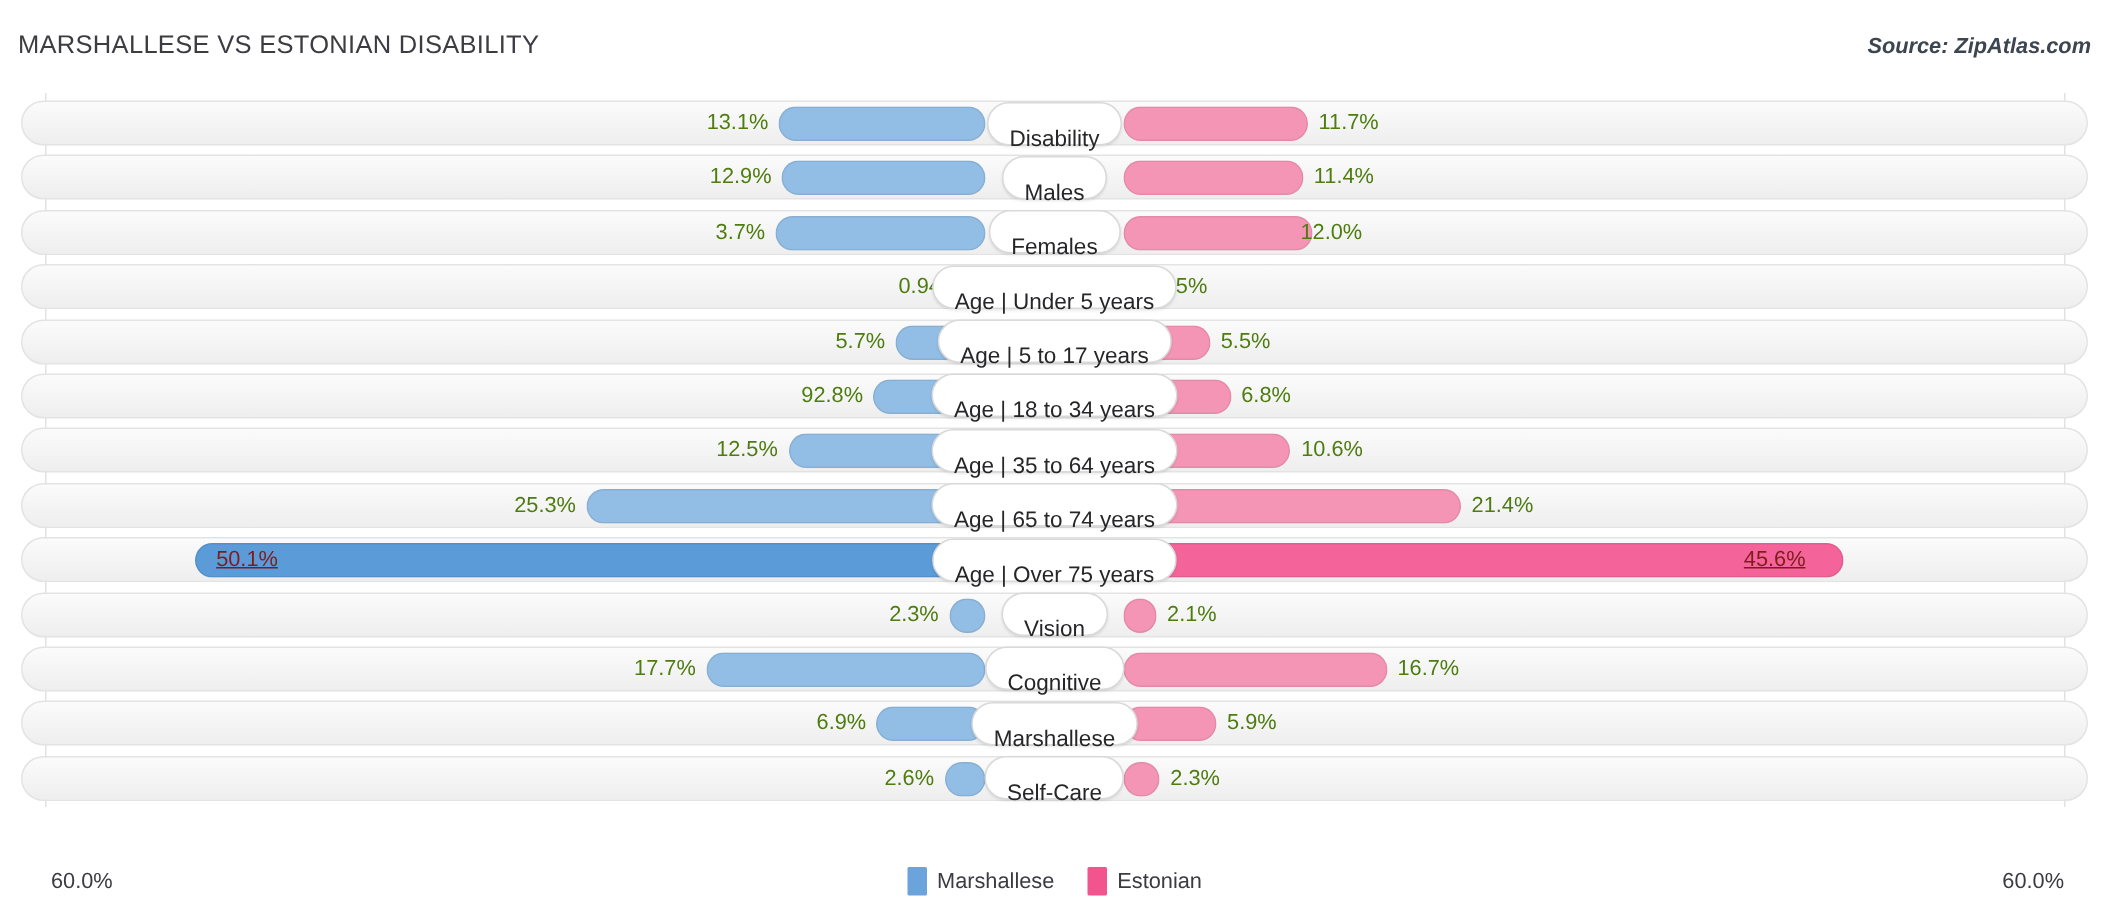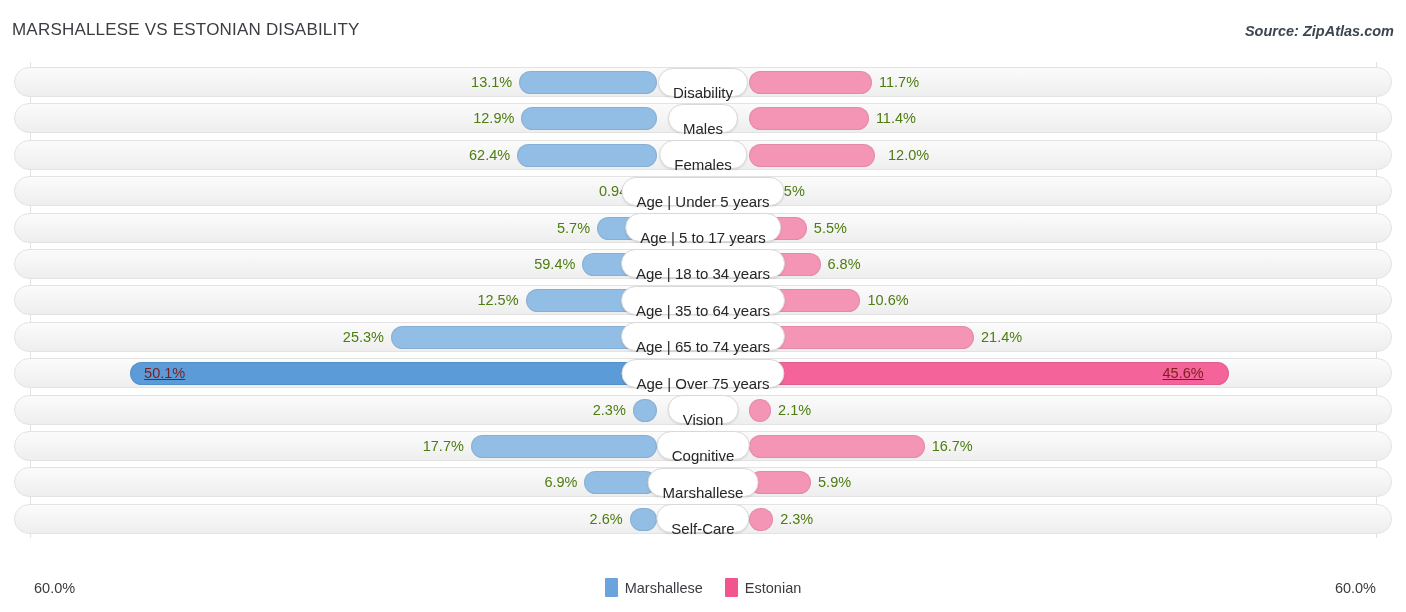--- a/index.html
+++ b/index.html
@@ -182,22 +182,22 @@
             <div class="val left" style="right: 891.665px;">12.9%</div>
             <div class="val right" style="left: 875.89px;">11.4%</div>
             <div class="center-label" style="left: 703px;">Males</div>
           </div>
         </div>
         <div class="row">
           <div class="track"></div>
           <div class="barwrap">
             <div class="bar left" style="left: 517.128px; width: 139.872px; background: rgb(146, 189, 228);"></div>
             <div class="bar right" style="left: 749px; width: 126.2px; background: rgb(245, 149, 182);"></div>
-            <div class="val left" style="right: 895.872px;">62.4%</div>
-            <div class="val right" style="left: 888px;">12.0%</div>
+            <div class="val left" style="right: 895.872px;">3.7%</div>
+            <div class="val right" style="left: 867px;">12.0%</div>
             <div class="center-label" style="left: 703px;">Females</div>
           </div>
         </div>
         <div class="row">
           <div class="track"></div>
           <div class="barwrap">
             <div class="bar left" style="left: 647.114px; width: 9.88567px; background: rgb(146, 189, 228);"></div>
             <div class="bar right" style="left: 749px; width: 15.775px; background: rgb(245, 149, 182);"></div>
             <div class="val left" style="right: 765.886px;">0.94%</div>
             <div class="val right" style="left: 771.775px;">1.5%</div>
@@ -212,21 +212,21 @@
             <div class="val left" style="right: 815.945px;">5.7%</div>
             <div class="val right" style="left: 813.842px;">5.5%</div>
             <div class="center-label" style="left: 703px;">Age | 5 to 17 years</div>
           </div>
         </div>
         <div class="row">
           <div class="track"></div>
           <div class="barwrap">
             <div class="bar left" style="left: 582.332px; width: 74.6683px; background: rgb(146, 189, 228);"></div>
             <div class="bar right" style="left: 749px; width: 71.5133px; background: rgb(245, 149, 182);"></div>
-            <div class="val left" style="right: 830.668px;">59.4%</div>
+            <div class="val left" style="right: 830.668px;">92.8%</div>
             <div class="val right" style="left: 827.513px;">6.8%</div>
             <div class="center-label" style="left: 703px;">Age | 18 to 34 years</div>
           </div>
         </div>
         <div class="row">
           <div class="track"></div>
           <div class="barwrap">
             <div class="bar left" style="left: 525.542px; width: 131.458px; background: rgb(146, 189, 228);"></div>
             <div class="bar right" style="left: 749px; width: 111.477px; background: rgb(245, 149, 182);"></div>
             <div class="val left" style="right: 887.458px;">12.5%</div>

